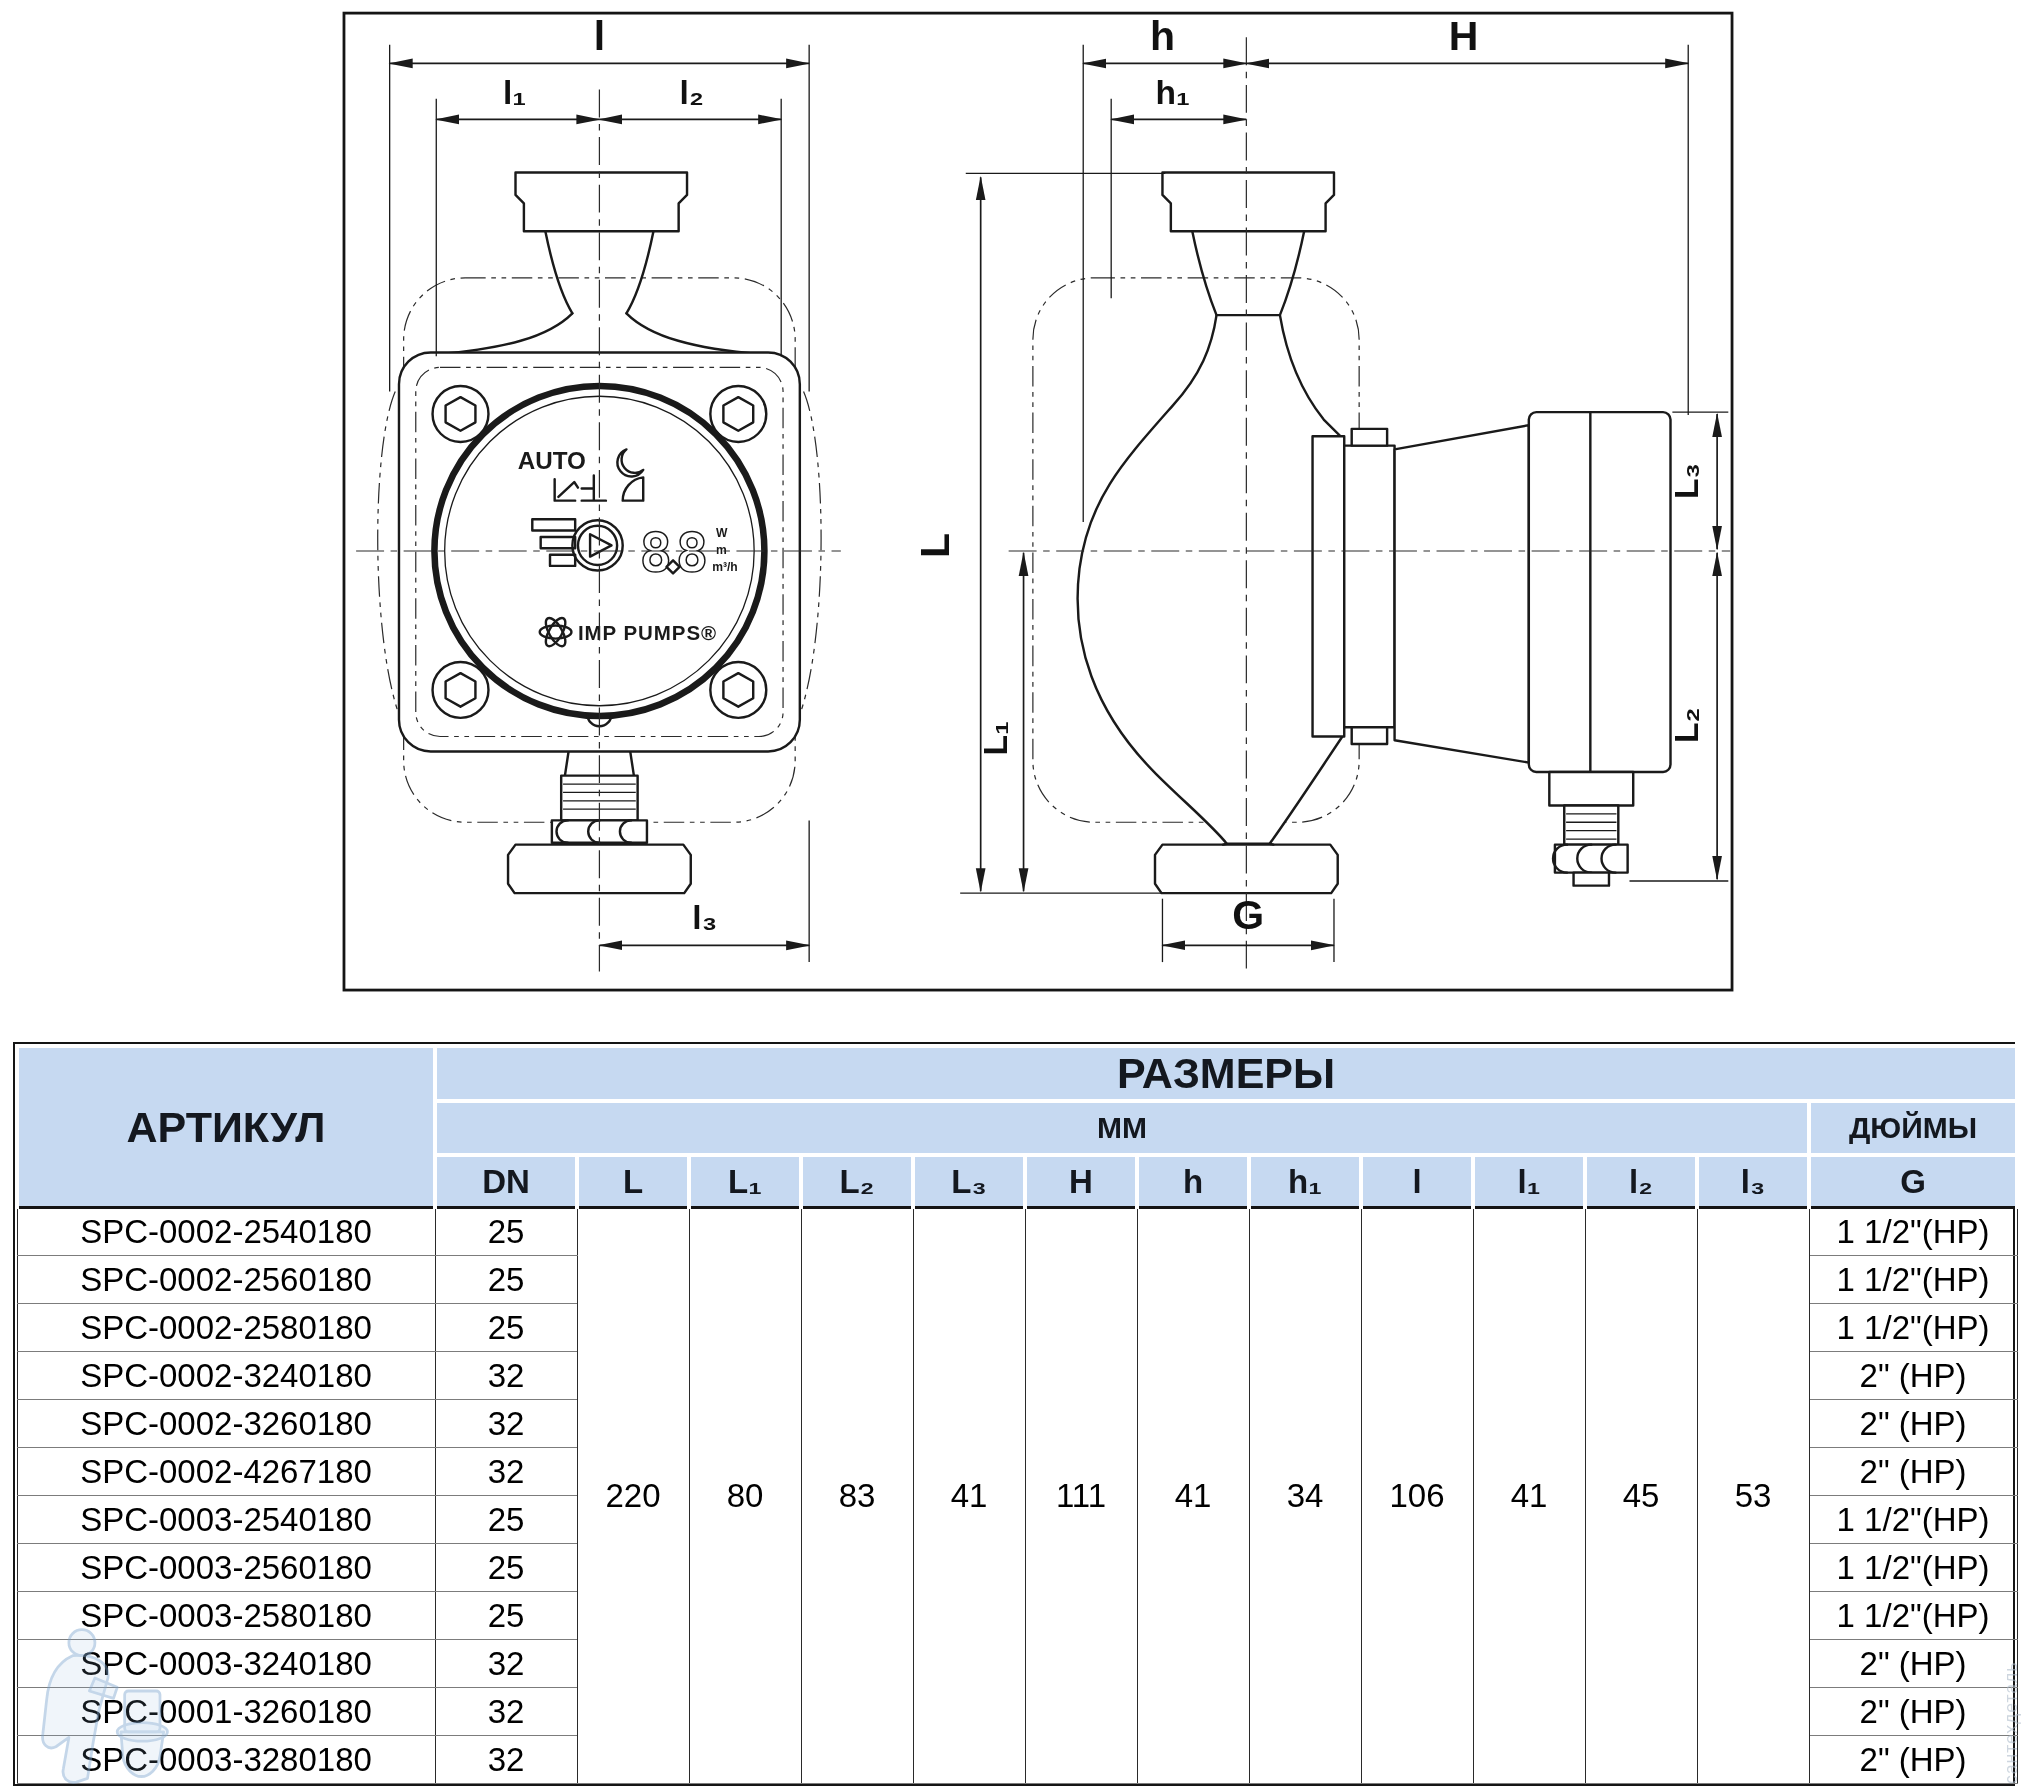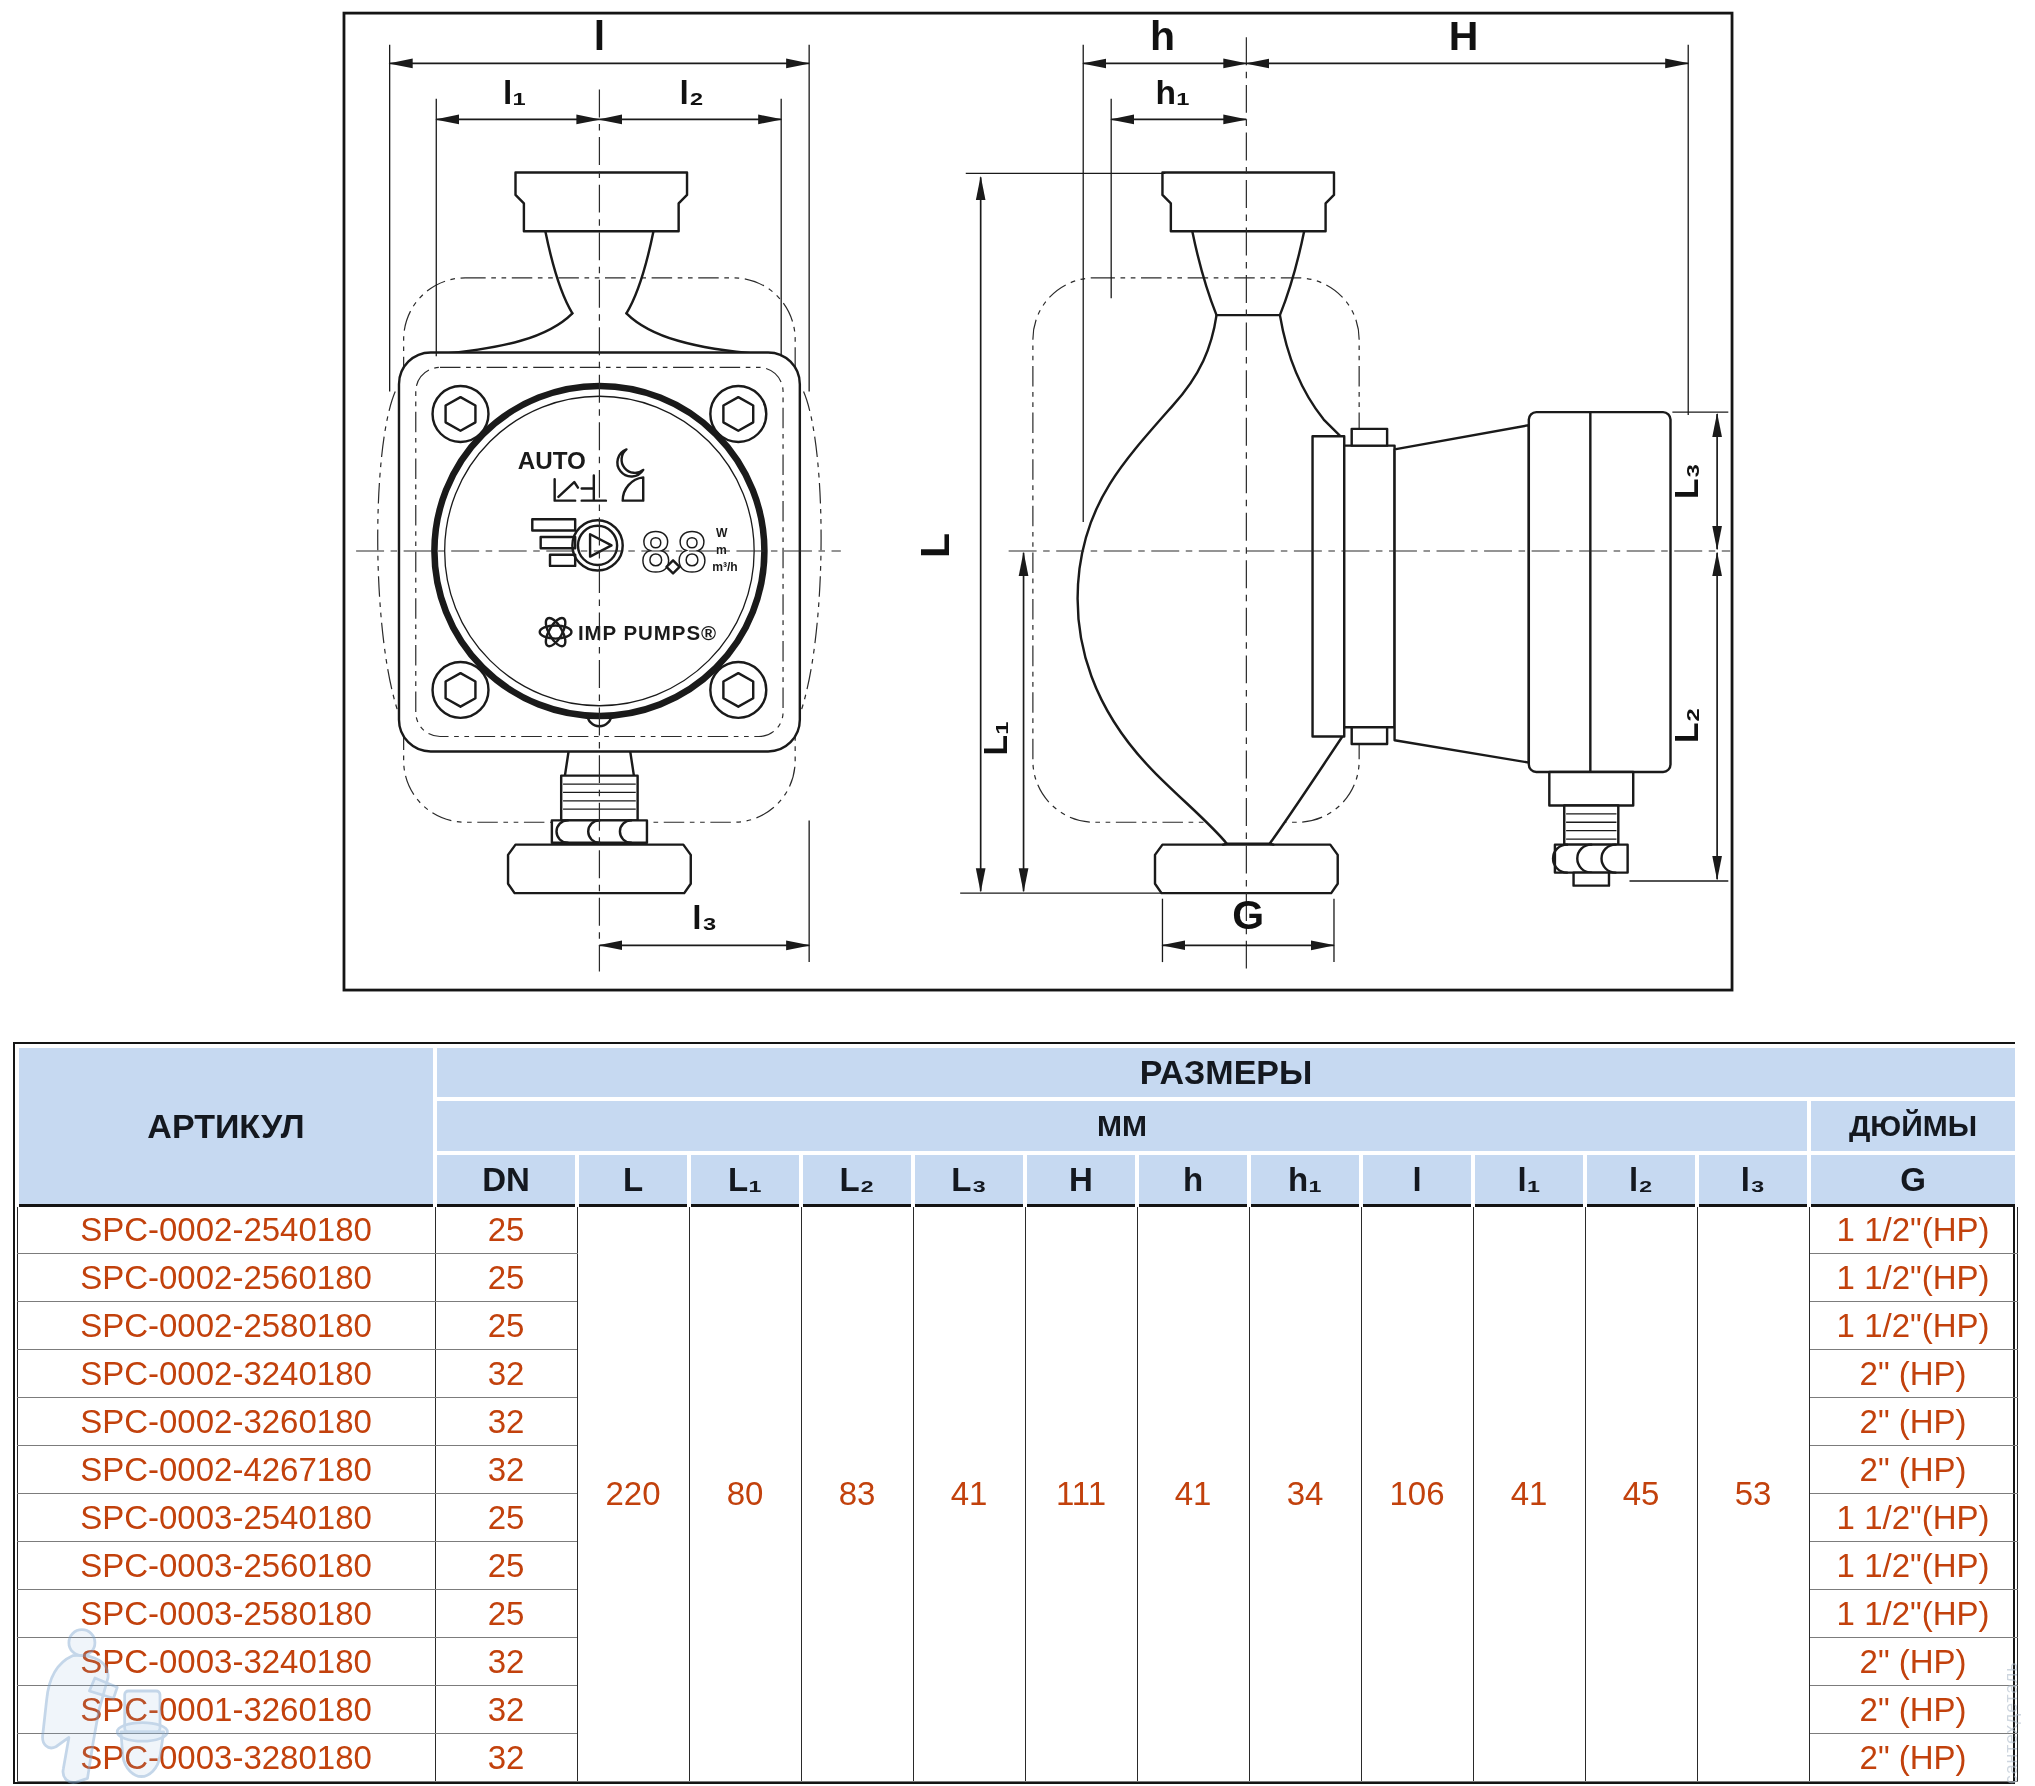--- a/index.html
+++ b/index.html
@@ -16,27 +16,27 @@
   .lbl {font:bold 44px "Liberation Sans",sans-serif;fill:#111;}
   .lbl2{font:bold 36px "Liberation Sans",sans-serif;fill:#111;}
   .face-t{font:bold 26px "Liberation Sans",sans-serif;fill:#1a1a1a;}
   .seg {font:bold 58px "DejaVu Sans Mono",monospace;fill:none;stroke:#1a1a1a;stroke-width:1.6;letter-spacing:4px;}
   .unit{font:bold 13px "Liberation Sans",sans-serif;fill:#1a1a1a;}
   .brand{font:bold 22px "Liberation Sans",sans-serif;fill:#1a1a1a;letter-spacing:1px;}
   
   .table-wrap{position:absolute;left:13px;top:1042px;width:1998px;border:2.8px solid #151515;background:#fff;}
   table{width:100%;border-collapse:collapse;table-layout:fixed;}
   th{background:#c6d9f1;border:4.7px solid #fff;font-weight:bold;color:#14181f;}
-  tr.hr1 th{height:47px;font-size:34px;}
+  tr.hr1 th{height:47px;font-size:43px;}
   tr.hr2 th{height:48px;font-size:30px;}
   tr.hr3 th{height:47px;font-size:33px;border-bottom:3.7px solid #141414;}
   th.article-h{font-size:34px;border-bottom:3.7px solid #141414;}
   td{border-left:1.9px solid #2a2a2a;border-right:1.9px solid #2a2a2a;
      border-top:1.9px solid #7c7c7c;border-bottom:1.9px solid #7c7c7c;
-     text-align:center;vertical-align:middle;font-size:33px;color:#c2410c;background:transparent;}
+     text-align:center;vertical-align:middle;font-size:33px;color:#000000;background:transparent;}
   tr.dr{height:48px;}
   td.dimv{font-size:33px;}
   
   .site-wm{position:absolute;left:2001px;top:1661px;height:123px;writing-mode:vertical-rl;
            transform:rotate(180deg);font-size:17.7px;letter-spacing:0.9px;color:#aebccB;opacity:.6;
            font-family:"Liberation Sans",sans-serif;}
   .plumber{position:absolute;left:28px;top:1622px;opacity:.45;}
 </style>
 </head>
 <body>

